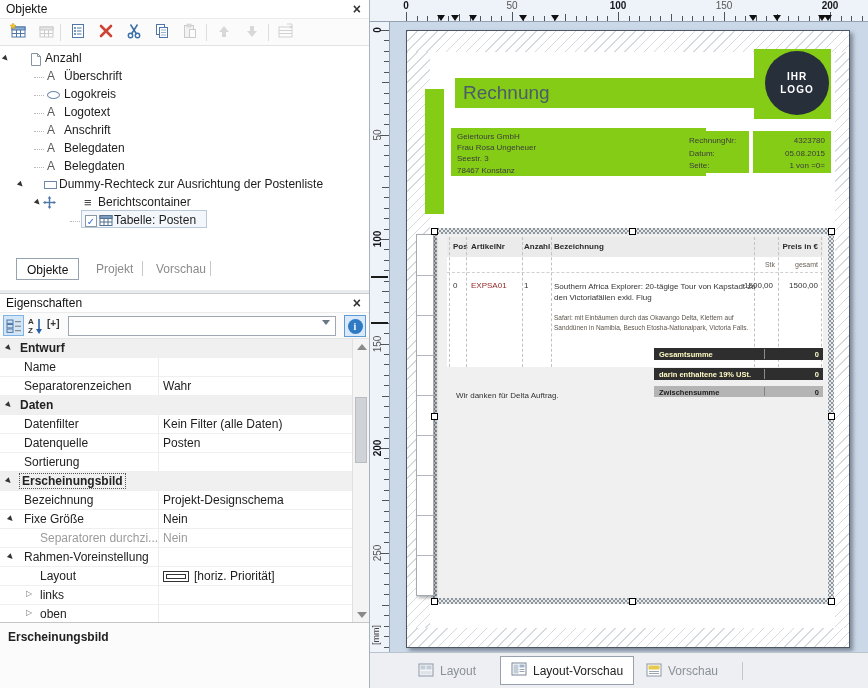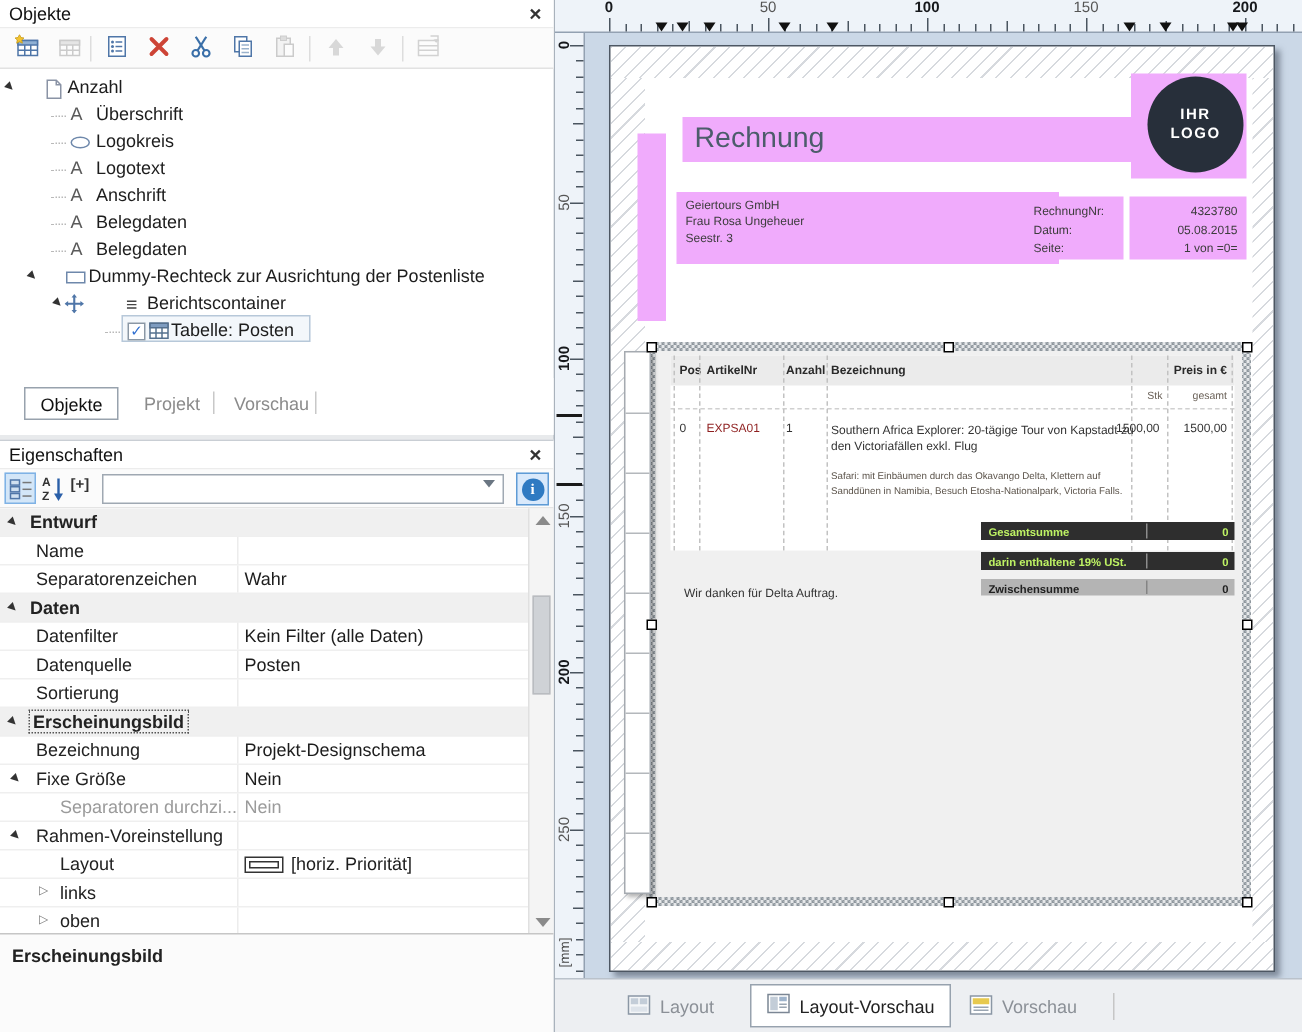--- a/index.html
+++ b/index.html
@@ -76,21 +76,21 @@
 .hlabel.bold{font-weight:bold;color:#16181c;}
 .vtick{position:absolute;height:1px;background:#4a5560;}
 .vlabel{position:absolute;font-size:10px;color:#555;transform:translate(-50%,-50%) rotate(-90deg);left:7px;}
 .vlabel.bold{font-weight:bold;color:#16181c;}
 .hmarker{position:absolute;top:15px;width:0;height:0;border-left:4px solid transparent;border-right:4px solid transparent;border-top:6px solid #111;}
 .vmark{position:absolute;left:1px;width:17px;height:2px;background:#1a1a1a;}
 #mm-unit{position:absolute;left:-4px;top:608px;font-size:9px;color:#444;transform:rotate(-90deg);}
 
 #page{position:absolute;left:16px;top:8px;width:444px;height:618px;background:#fff;border:1px solid #4d5763;box-shadow:3px 3px 4px rgba(50,60,75,.5);}
 .hatch{position:absolute;background-image:repeating-linear-gradient(135deg,rgba(165,172,182,.45) 0 1px,transparent 1px 7px);}
-.blue-bg{background:#f0abfc;}
+.blue-bg{background:#84cc16;}
 #inv-title-band{position:absolute;left:48px;top:47px;width:302px;height:30px;display:flex;align-items:center;padding-left:8px;font-size:19px;color:#4c5c6b;}
 #inv-strip{position:absolute;left:18px;top:58px;width:19px;height:125px;}
 #logo-bg{position:absolute;left:347px;top:18px;width:77px;height:70px;}
 #logo-circle{position:absolute;left:358px;top:20px;width:64px;height:64px;border-radius:50%;background:#272f3a;color:#fff;display:flex;flex-direction:column;align-items:center;justify-content:center;font-weight:bold;font-size:10px;letter-spacing:1px;line-height:13px;}
 #inv-address{position:absolute;left:44px;top:97px;width:255px;height:48px;font-size:8px;line-height:11.2px;padding:3px 0 0 6px;color:#3c3c3c;}
 #meta-labels{position:absolute;left:270px;top:100px;width:72px;height:42px;}
 #meta-values{position:absolute;left:346px;top:100px;width:78px;height:42px;}
 .meta-line{position:absolute;font-size:8px;color:#3c3c3c;white-space:nowrap;}
 
 #container-stipple{position:absolute;left:24px;top:197px;width:403px;height:376px;background-color:#e6e8ea;background-image:linear-gradient(45deg,#8f979e 25%,transparent 25% 75%,#8f979e 75%),linear-gradient(45deg,#8f979e 25%,transparent 25% 75%,#8f979e 75%);background-size:4px 4px;background-position:0 0,2px 2px;}
@@ -101,21 +101,21 @@
 #tbl-header{position:absolute;left:0;top:0;width:376px;height:20px;background:#ebebeb;}
 .th{position:absolute;top:5px;font-size:8px;font-weight:bold;color:#2a2a2a;white-space:nowrap;}
 #tbl-subheader{position:absolute;left:0;top:20px;width:376px;height:16px;border-bottom:1px dashed #d0d0d0;}
 .sh{position:absolute;top:4px;font-size:7px;color:#6b6259;}
 .vdash{position:absolute;top:0;bottom:0;width:0;border-left:1px dashed #c2c2c2;}
 .td{position:absolute;font-size:8px;color:#333;white-space:nowrap;}
 .right{text-align:right;}
 #bez-text{position:absolute;left:107px;top:44px;width:202px;font-size:8px;line-height:11px;color:#333;white-space:normal;}
 #bez-desc{position:absolute;left:107px;top:76px;width:200px;font-size:6.5px;line-height:9.5px;color:#5c544b;white-space:normal;}
 .total-bar{position:absolute;left:247px;width:169px;height:12px;}
-.total-bar.dark{background:#2e2e2e;color:#bef264;}
+.total-bar.dark{background:#2e2e2e;color:#fef9c3;}
 .total-bar.light{background:#b4b4b4;color:#222;}
 .total-bar .tl{position:absolute;left:5px;top:2px;font-size:7.5px;font-weight:bold;white-space:nowrap;}
 .total-bar .tv{position:absolute;right:4px;top:2px;font-size:7.5px;font-weight:bold;}
 .total-bar .tdiv{position:absolute;left:110px;top:1px;bottom:1px;width:1px;background:rgba(255,255,255,.45);}
 .total-bar.light .tdiv{background:rgba(60,60,60,.4);}
 #inv-footer{position:absolute;left:49px;top:360px;font-size:8px;color:#333;}
 .handle{position:absolute;width:7px;height:7px;background:#fff;border:1px solid #000;z-index:5;}
 
 #doc-tabs{position:absolute;left:0;top:652px;width:498px;height:36px;background:#edeff2;border-top:1px solid #bac2cb;}
 .dtab{position:absolute;top:6px;height:24px;display:flex;align-items:center;gap:6px;padding:0 10px;color:#8b9097;font-size:12px;}
@@ -560,20 +560,21 @@
       </div>
       <div id="logo-bg" class="blue-bg"></div>
       <div id="logo-circle">
         <span>IHR</span>
         <span>LOGO</span>
       </div>
       <div id="inv-address" class="blue-bg">
           <div>Geiertours GmbH</div>
           <div>Frau Rosa Ungeheuer</div>
           <div>Seestr. 3</div>
+          <div>78467 Konstanz</div>
         </div>
       <div id="meta-labels" class="blue-bg">
           <div class="meta-line" style="left: 12px; top: 5px;">RechnungNr:</div>
           <div class="meta-line" style="left: 12px; top: 17.5px;">Datum:</div>
           <div class="meta-line" style="left: 12px; top: 30px;">Seite:</div>
         </div>
       <div id="meta-values" class="blue-bg">
           <div class="meta-line" style="right: 6px; top: 5px;">4323780</div>
           <div class="meta-line" style="right: 6px; top: 17.5px;">05.08.2015</div>
           <div class="meta-line" style="right: 6px; top: 30px;">1 von =0=</div>

